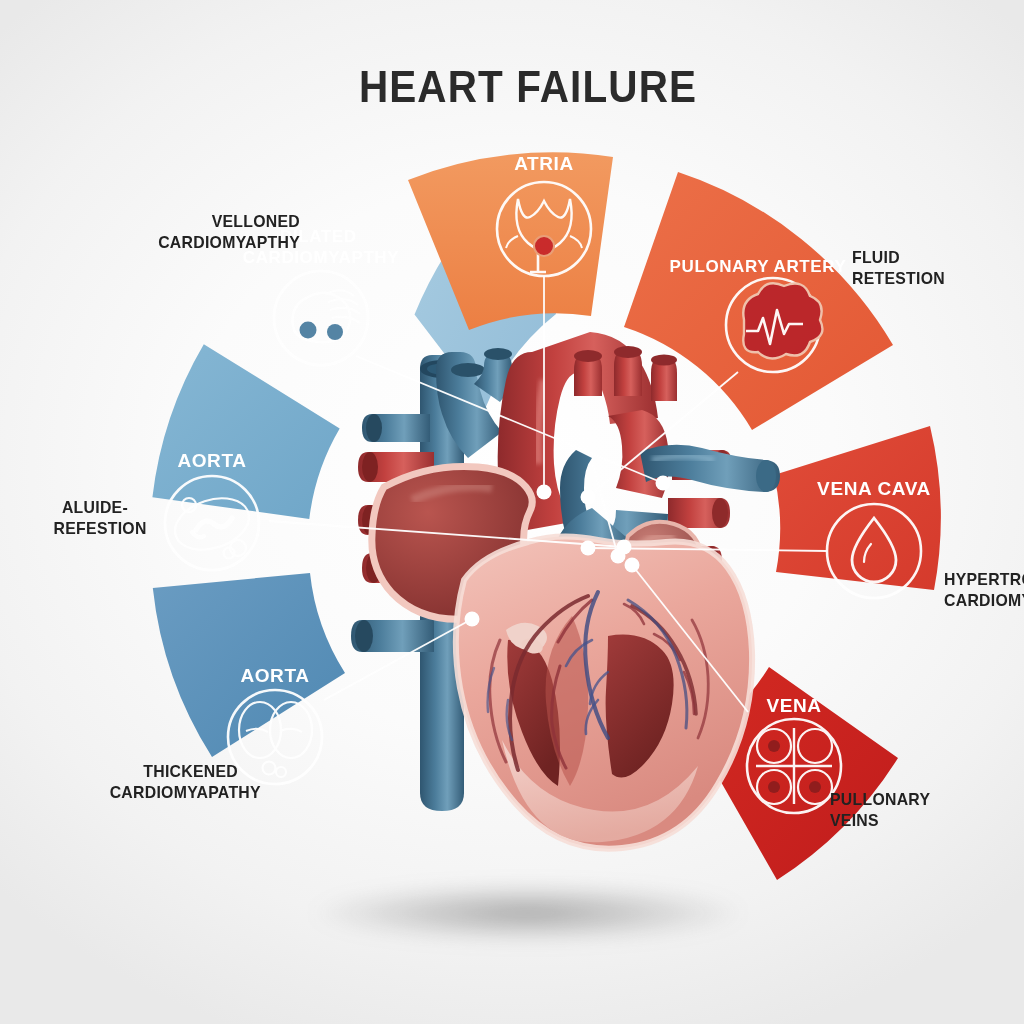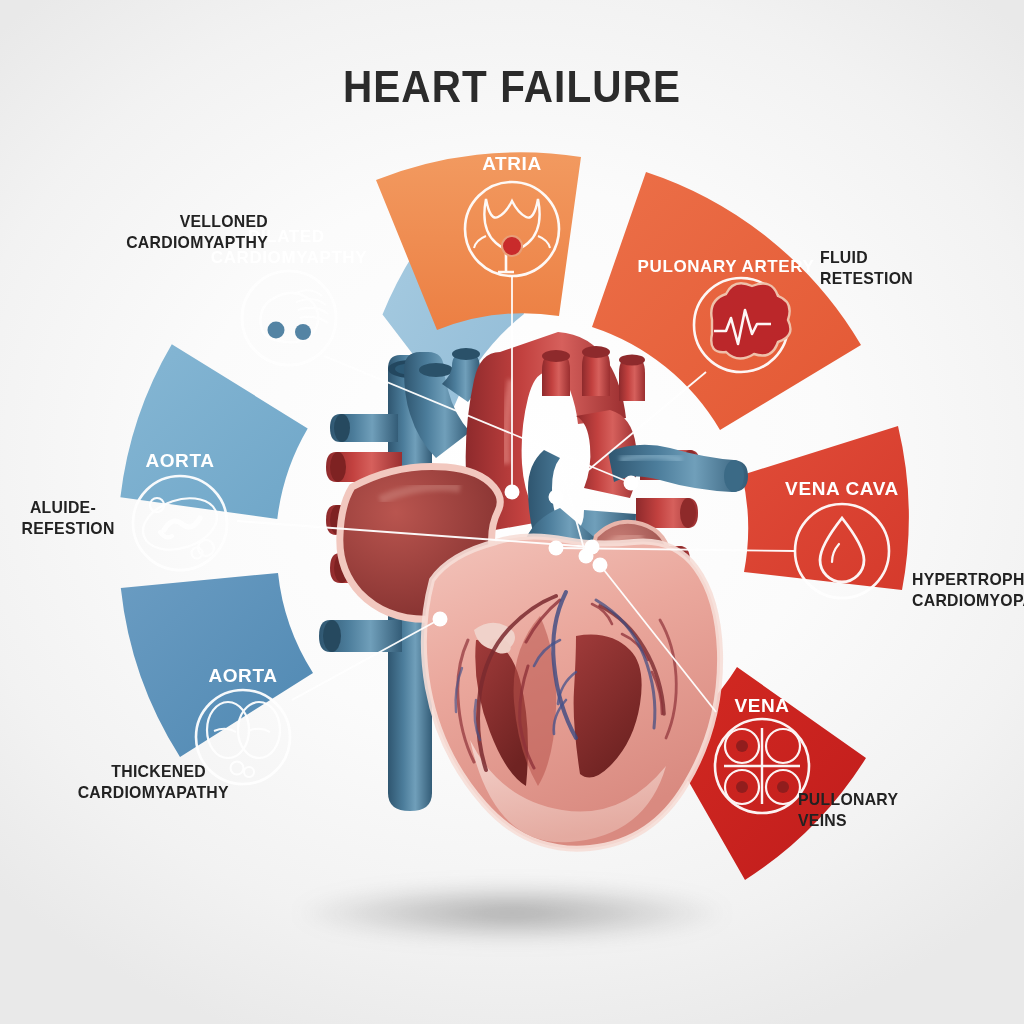--- a/index.html
+++ b/index.html
@@ -3,21 +3,21 @@
 <meta charset="utf-8">
 <style>
   html,body{margin:0;padding:0;}
   body{
     width:1024px;height:1024px;overflow:hidden;
     font-family:"Liberation Sans", sans-serif;
     background:
       radial-gradient(ellipse 70% 60% at 50% 45%, #ffffff 0%, #fbfbfb 45%, #f2f2f2 78%, #e9e9e9 100%);
     position:relative;
   }
-  #stage{position:absolute;inset:0;}
+  #stage{position:absolute;inset:0;margin-left:32px;}
 
   
   .title{
     position:absolute;left:0;right:0;top:62px;
     text-align:center;
     font-size:44px;
     font-weight:bold;
     letter-spacing:1.2px;
     color:#2b2b2b;
     font-family:"Liberation Sans", sans-serif;

